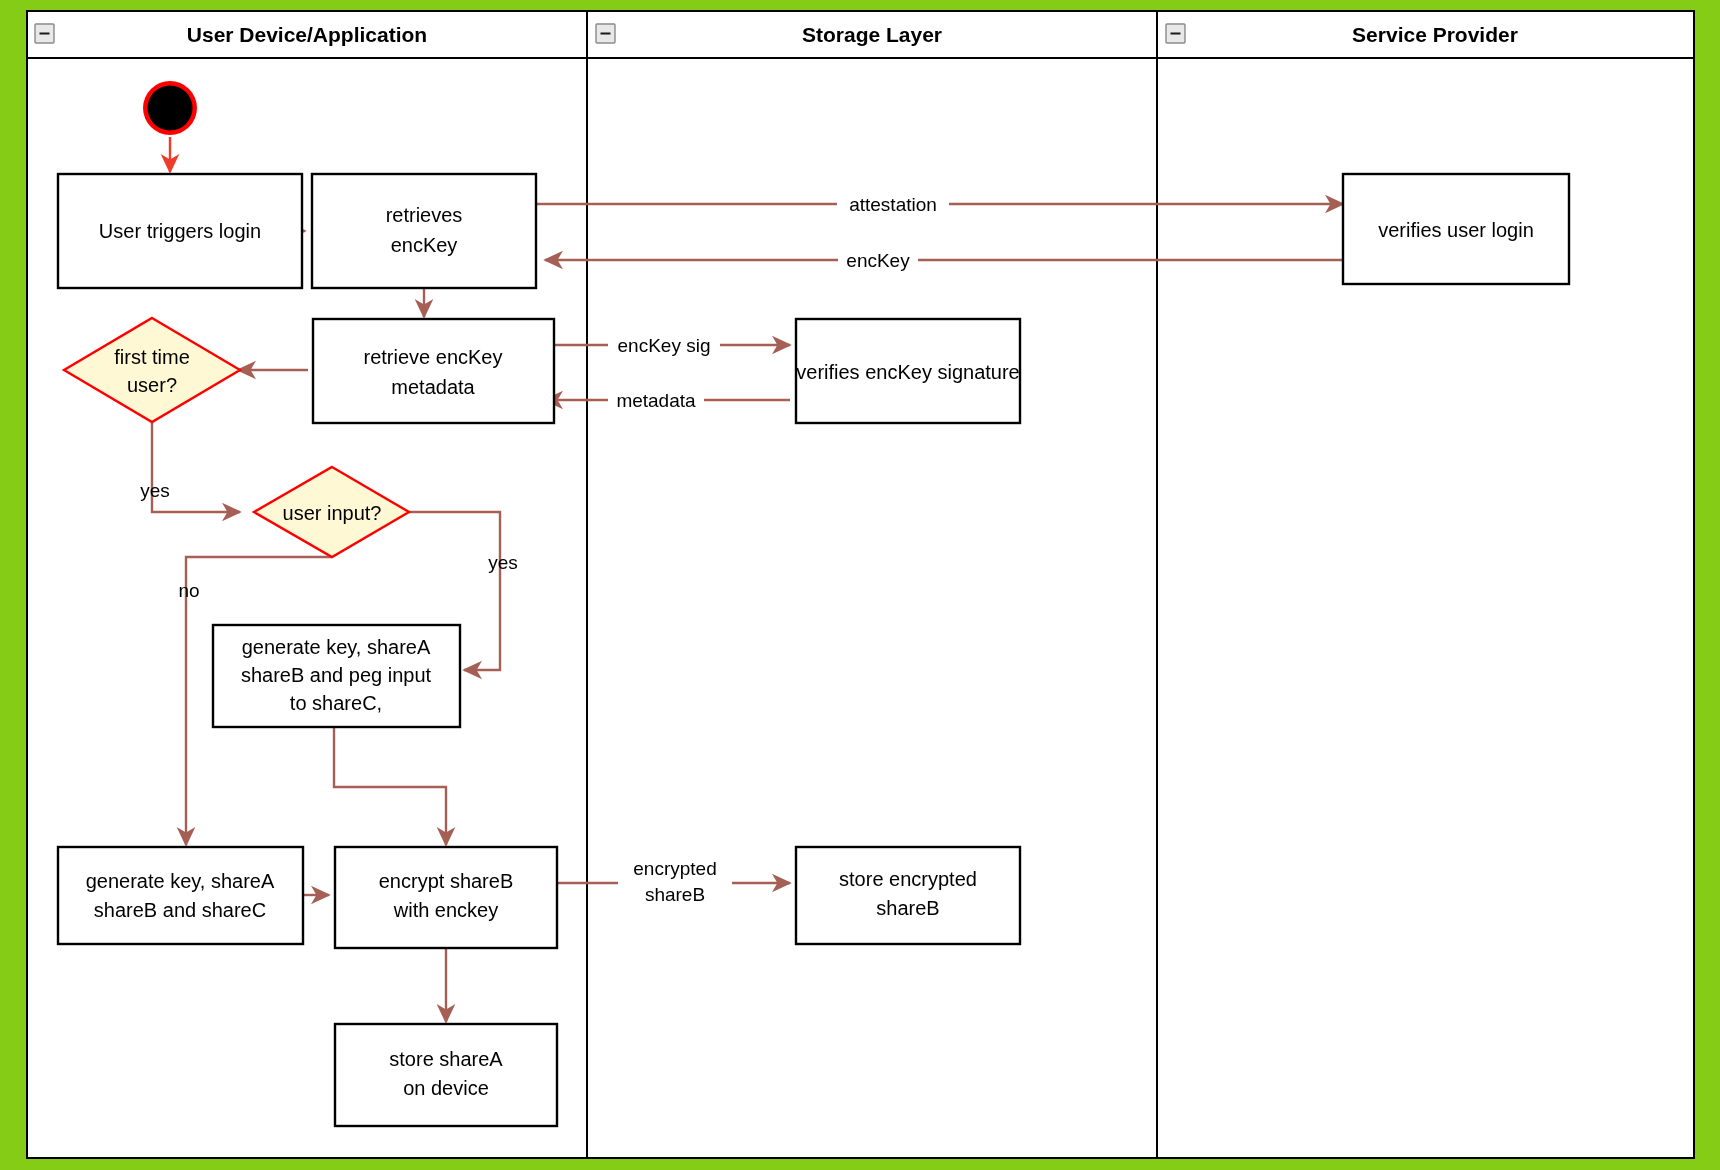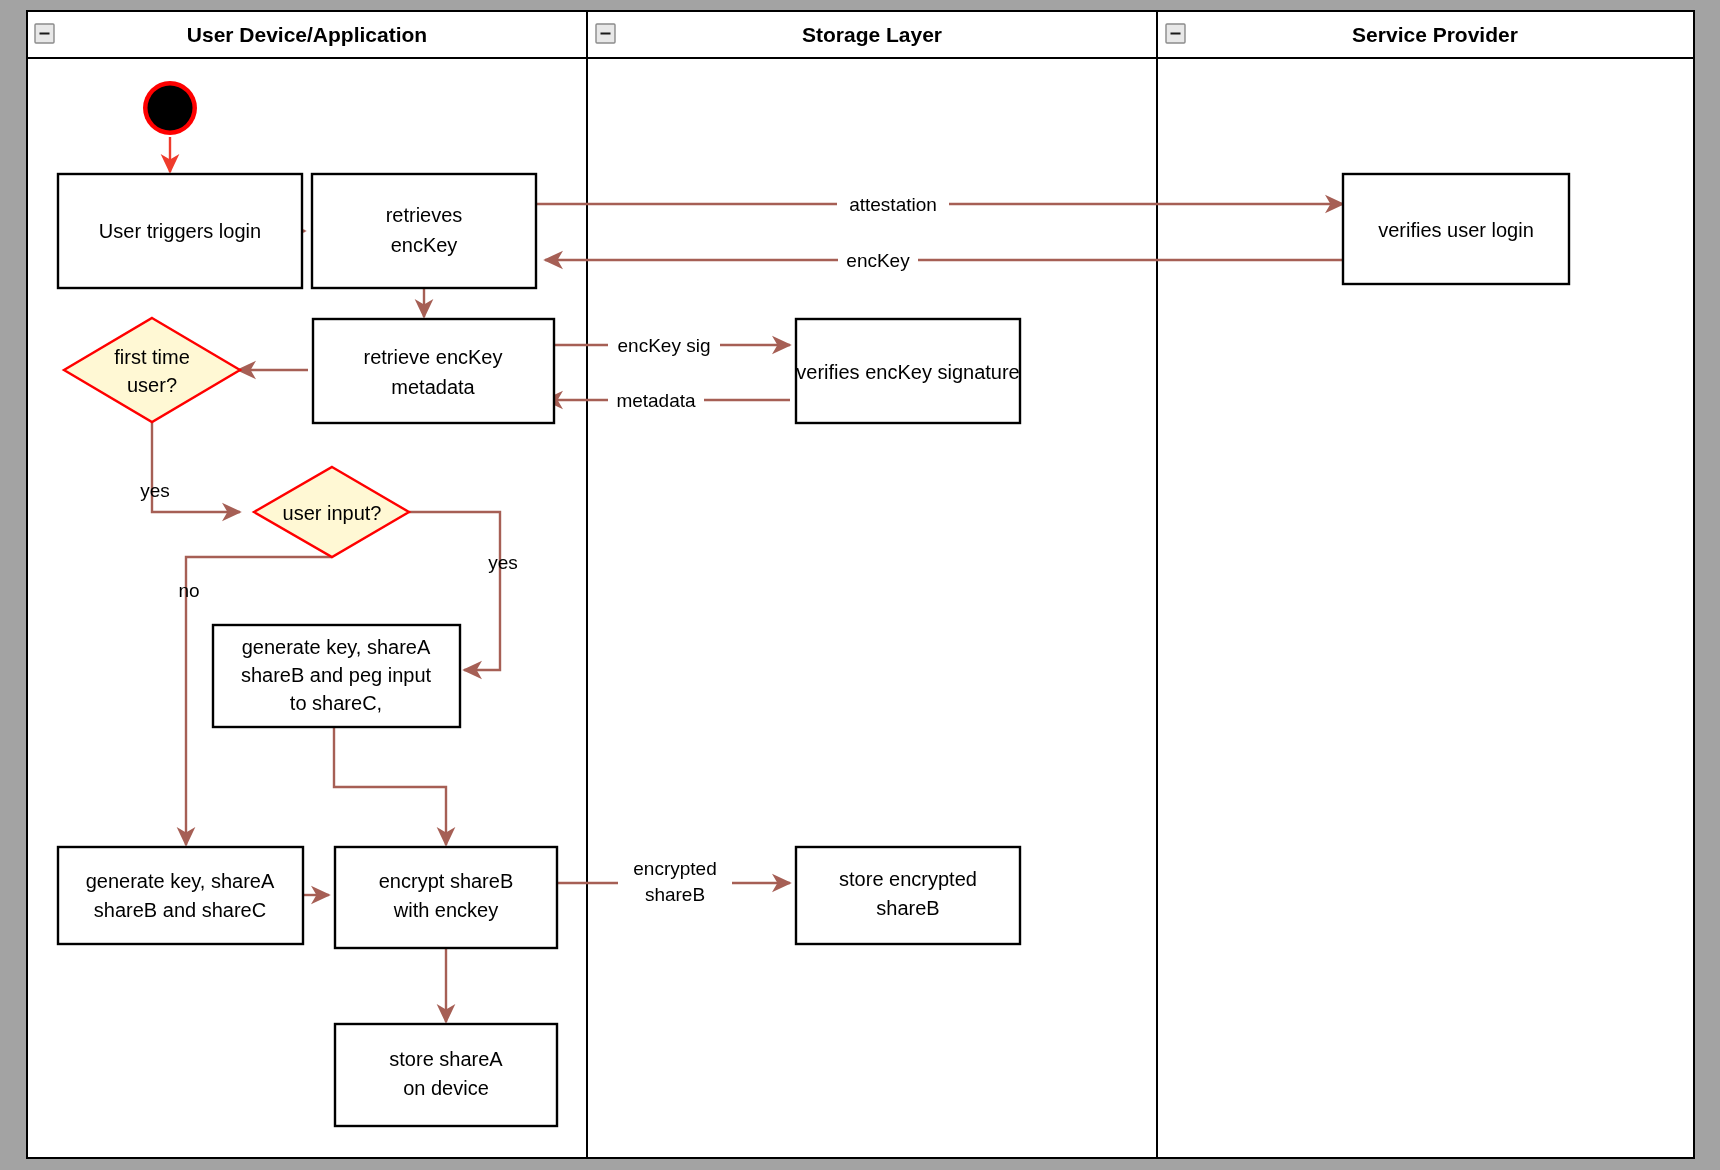--- a/index.html
+++ b/index.html
@@ -7,21 +7,21 @@
     padding: 0;
     background: #ffffff;
   }
   body {
     font-family: "Liberation Sans", sans-serif;
   }
   #canvas {
     position: relative;
     width: 1720px;
     height: 1170px;
-    background: #a3a3a3;
+    background: #84cc16;
     overflow: hidden;
   }
   svg.diagram {
     position: absolute;
     left: 0;
     top: 0;
     width: 1720px;
     height: 1170px;
   }
   

